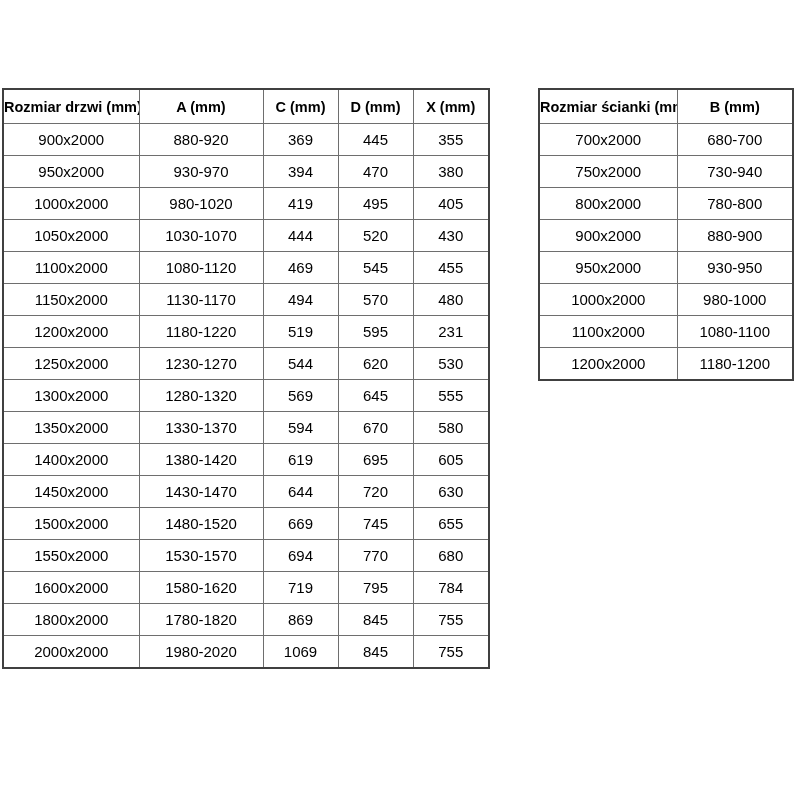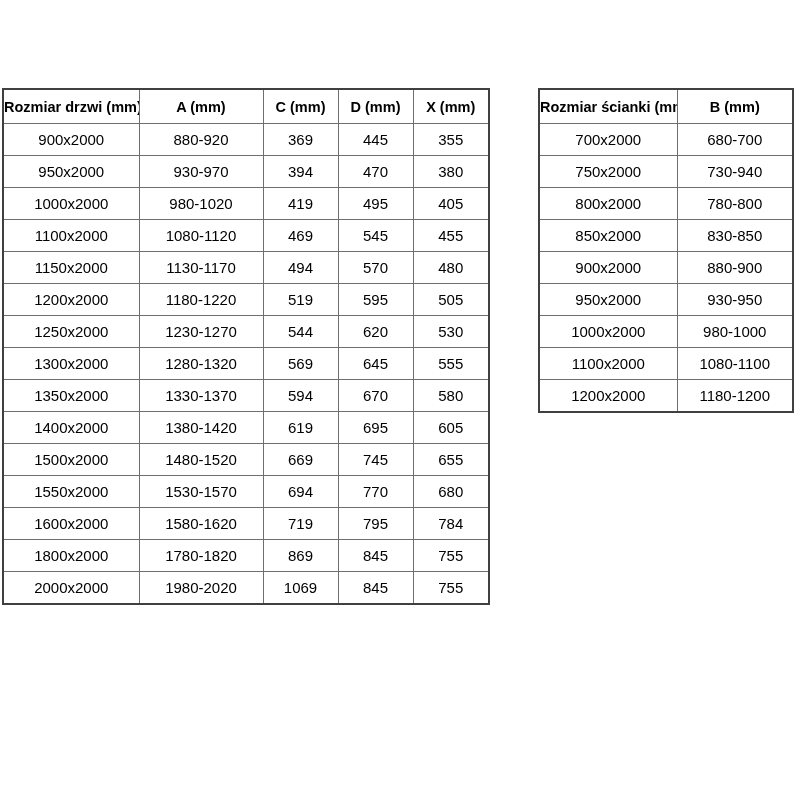--- a/index.html
+++ b/index.html
@@ -83,39 +83,46 @@
           <td>380</td>
         </tr>
         <tr>
           <td>1000x2000</td>
           <td>980-1020</td>
           <td>419</td>
           <td>495</td>
           <td>405</td>
         </tr>
         <tr>
+          <td>1050x2000</td>
+          <td>1030-1070</td>
+          <td>444</td>
+          <td>520</td>
+          <td>430</td>
+        </tr>
+        <tr>
           <td>1100x2000</td>
           <td>1080-1120</td>
           <td>469</td>
           <td>545</td>
           <td>455</td>
         </tr>
         <tr>
           <td>1150x2000</td>
           <td>1130-1170</td>
           <td>494</td>
           <td>570</td>
           <td>480</td>
         </tr>
         <tr>
           <td>1200x2000</td>
           <td>1180-1220</td>
           <td>519</td>
           <td>595</td>
-          <td>505</td>
+          <td>231</td>
         </tr>
         <tr>
           <td>1250x2000</td>
           <td>1230-1270</td>
           <td>544</td>
           <td>620</td>
           <td>530</td>
         </tr>
         <tr>
           <td>1300x2000</td>
@@ -130,20 +137,27 @@
           <td>594</td>
           <td>670</td>
           <td>580</td>
         </tr>
         <tr>
           <td>1400x2000</td>
           <td>1380-1420</td>
           <td>619</td>
           <td>695</td>
           <td>605</td>
+        </tr>
+        <tr>
+          <td>1450x2000</td>
+          <td>1430-1470</td>
+          <td>644</td>
+          <td>720</td>
+          <td>630</td>
         </tr>
         <tr>
           <td>1500x2000</td>
           <td>1480-1520</td>
           <td>669</td>
           <td>745</td>
           <td>655</td>
         </tr>
         <tr>
           <td>1550x2000</td>
@@ -193,24 +207,20 @@
         </tr>
         <tr>
           <td>750x2000</td>
           <td>730-940</td>
         </tr>
         <tr>
           <td>800x2000</td>
           <td>780-800</td>
         </tr>
         <tr>
-          <td>850x2000</td>
-          <td>830-850</td>
-        </tr>
-        <tr>
           <td>900x2000</td>
           <td>880-900</td>
         </tr>
         <tr>
           <td>950x2000</td>
           <td>930-950</td>
         </tr>
         <tr>
           <td>1000x2000</td>
           <td>980-1000</td>

